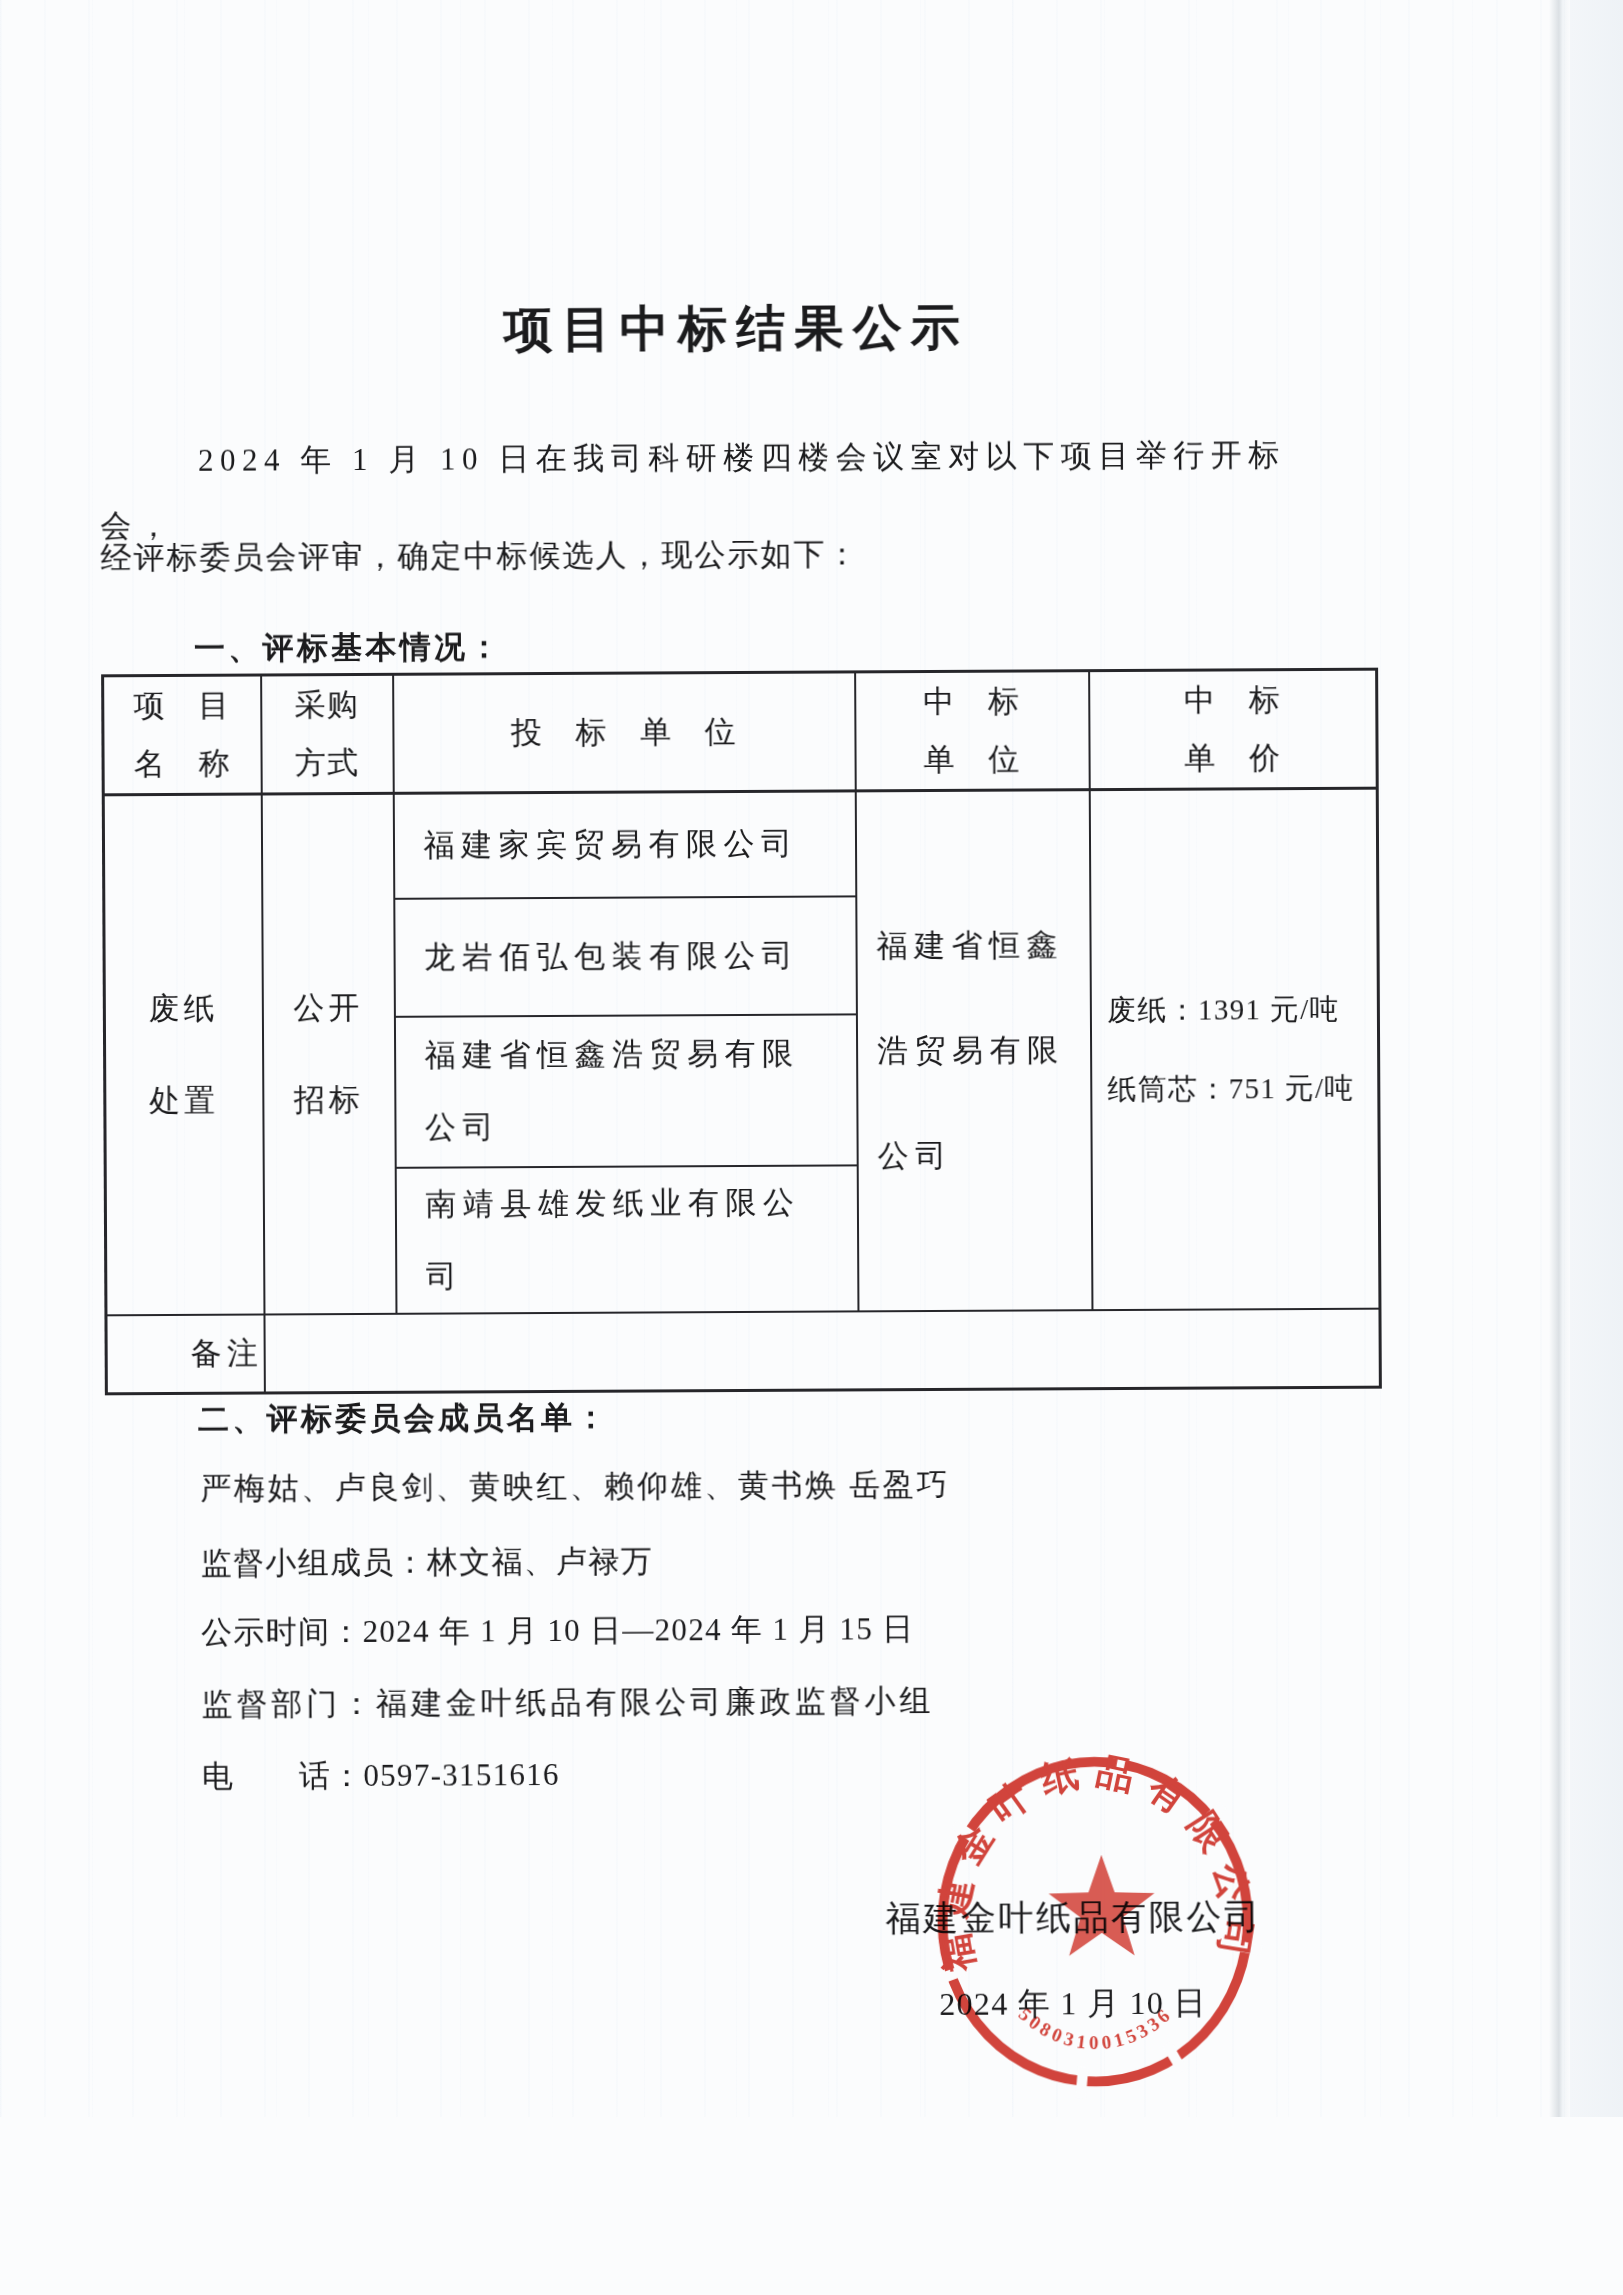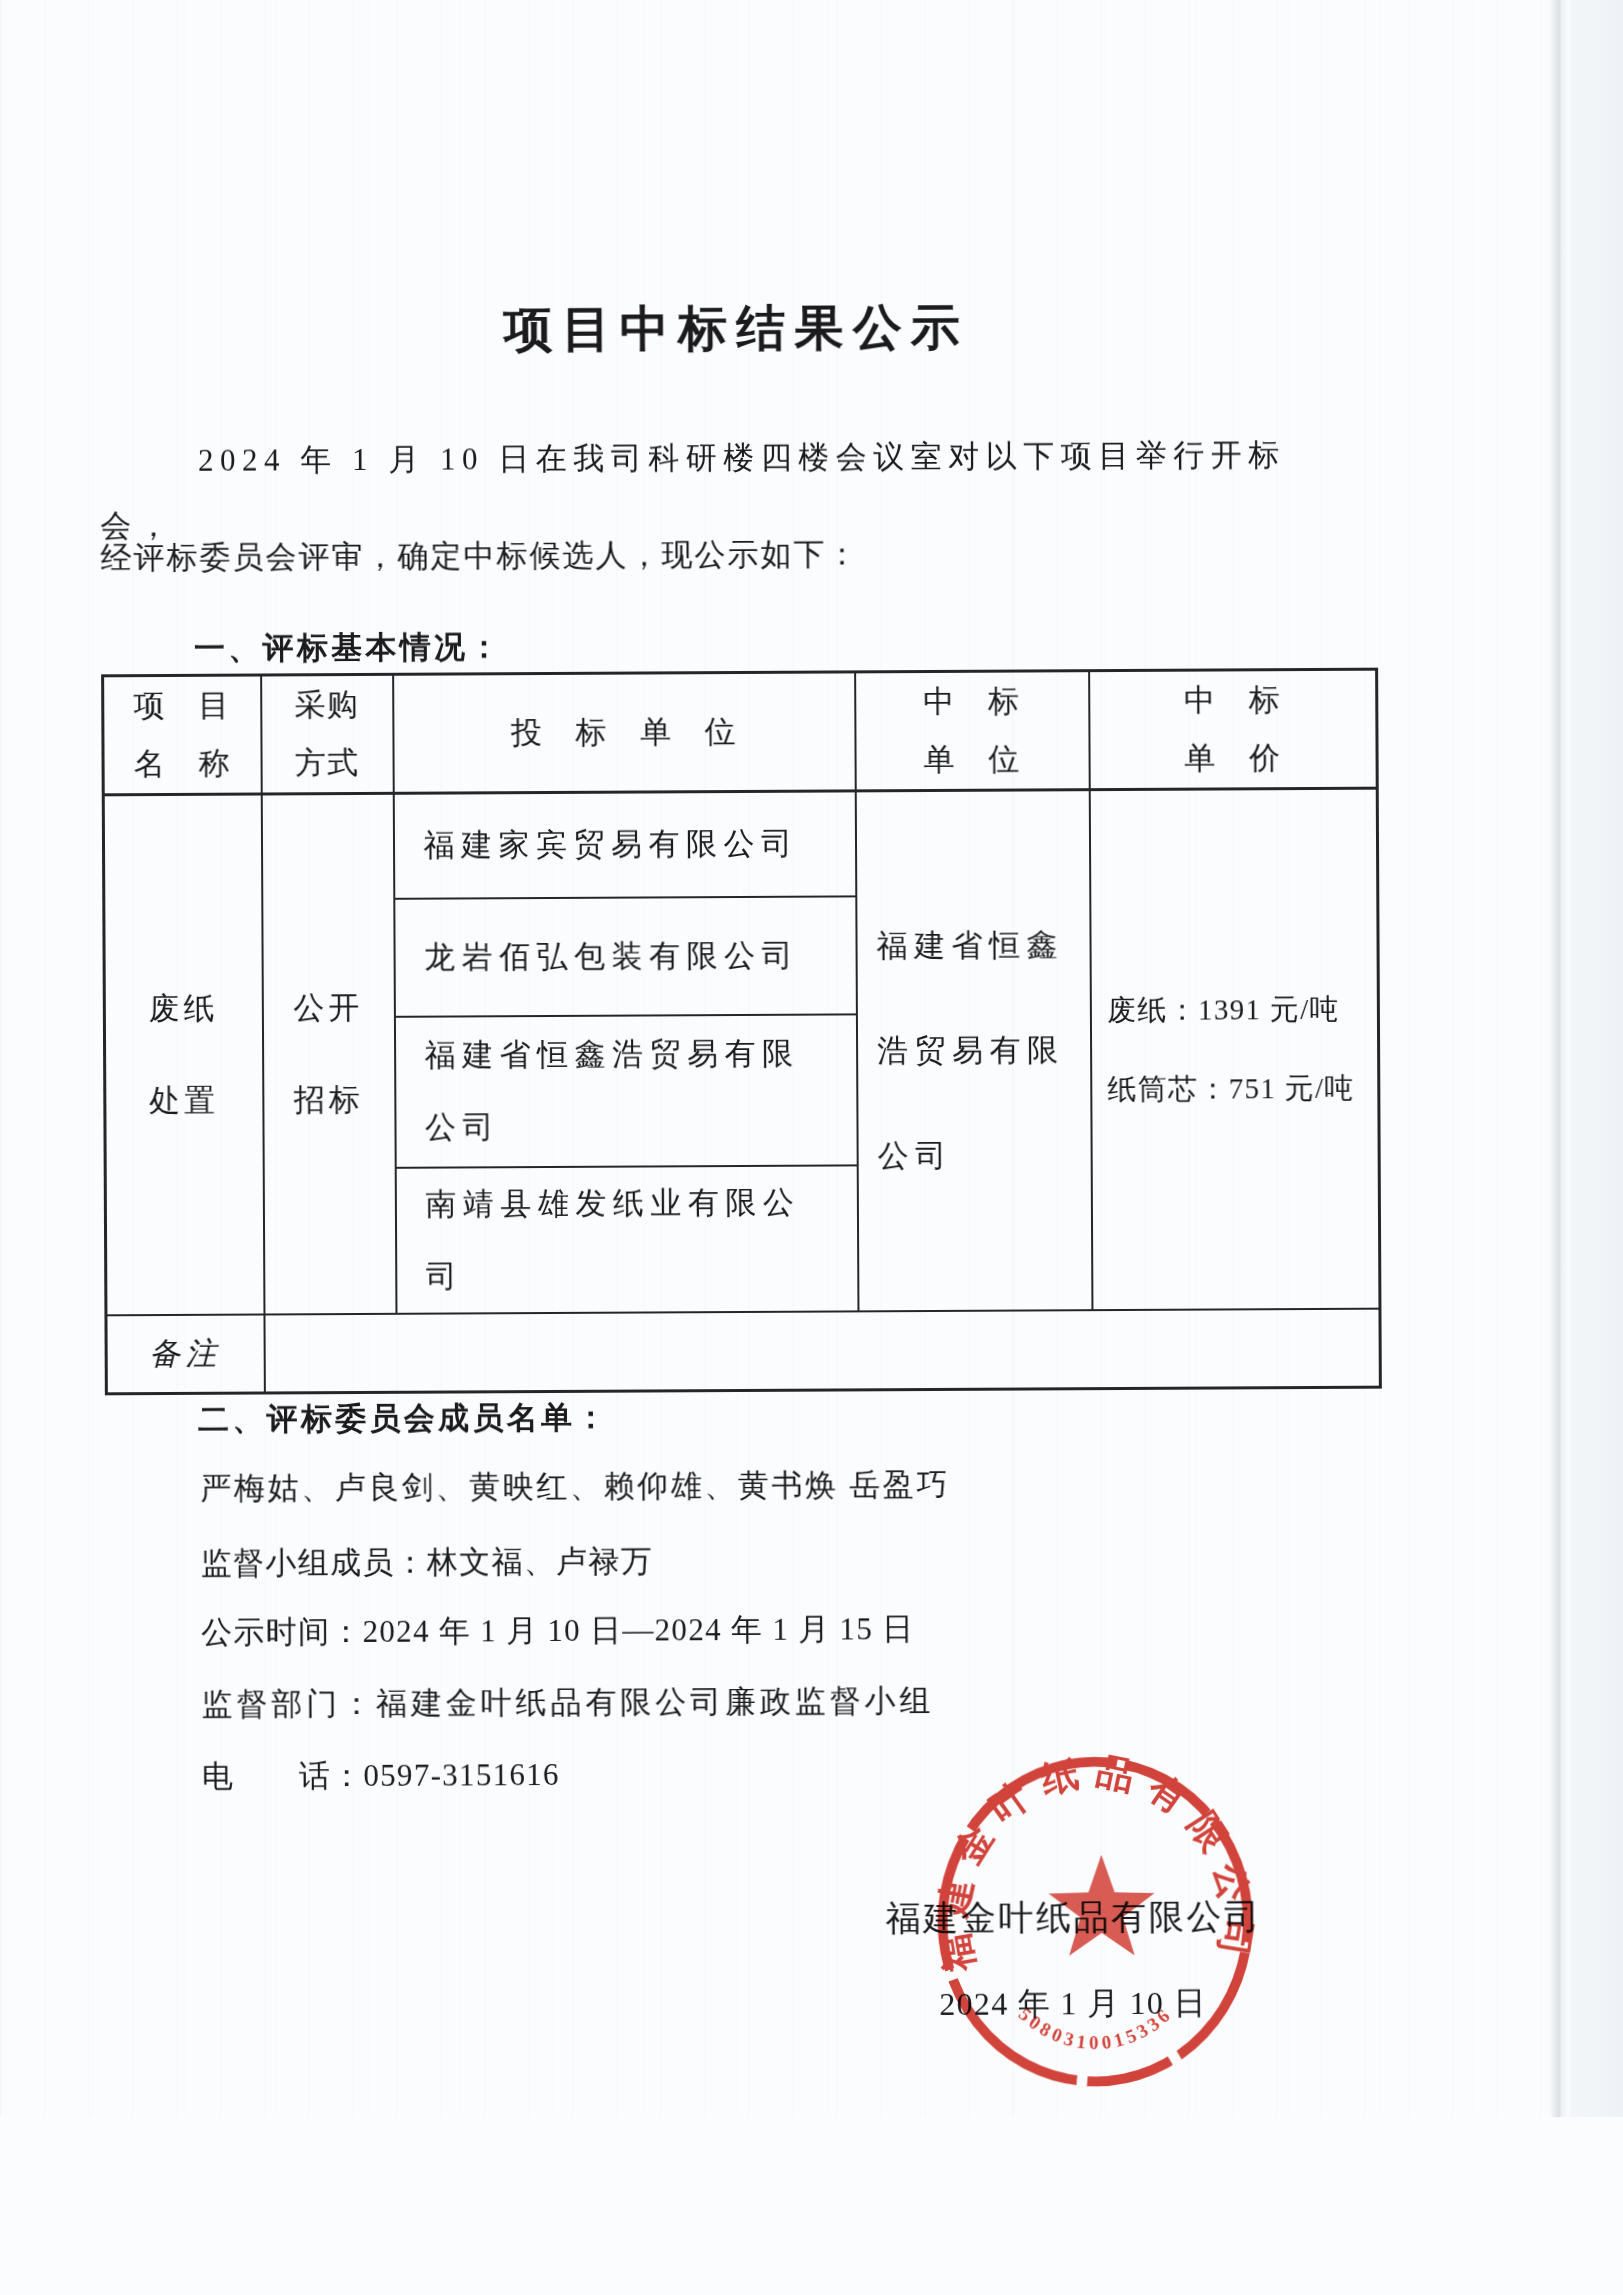--- a/index.html
+++ b/index.html
@@ -68,21 +68,21 @@
   table.bid{border:3.9px solid #26262a;}
   tr.hrow td{border-bottom-width:3.9px;}
   td.thickbot{border-bottom-width:3.9px;}
   .hcell{ text-align:center; line-height:58px; letter-spacing:1.3px; }
   .cell-project,.cell-method{text-align:center;line-height:92px;letter-spacing:3.9px;}
   .cell-bidder{padding-left:29px !important;letter-spacing:6.5px;line-height:72px;}
   .cell-bidder .inner{width:406px;}
   .cell-winner{letter-spacing:6.5px;}
   .cell-winner .inner{width:193px;line-height:105px;margin:0 auto;}
   .cell-price{padding-left:15.7px !important;font-size:29px;letter-spacing:1.3px;line-height:79px;}
-  .cell-remark{text-align:center;letter-spacing:5.2px;font-style:italic;}
+  .cell-remark{text-align:right;letter-spacing:5.2px;}
 
   
   .sig-company{left:776px;top:1900px;width:380px;height:39px;line-height:39px;text-align:center;font-size:35px;letter-spacing:2.6px;}
   .sig-date{left:816px;top:1987px;width:298px;height:37px;line-height:37px;text-align:center;font-size:32px;letter-spacing:1.3px;}
   .stamp{
     left:791px;top:1727px;width:393px;height:393px;
     mix-blend-mode:multiply;opacity:0.95;
   }
   .stamp text{font-family:"Liberation Serif","DejaVu Serif",serif;font-weight:600;}
 </style>

